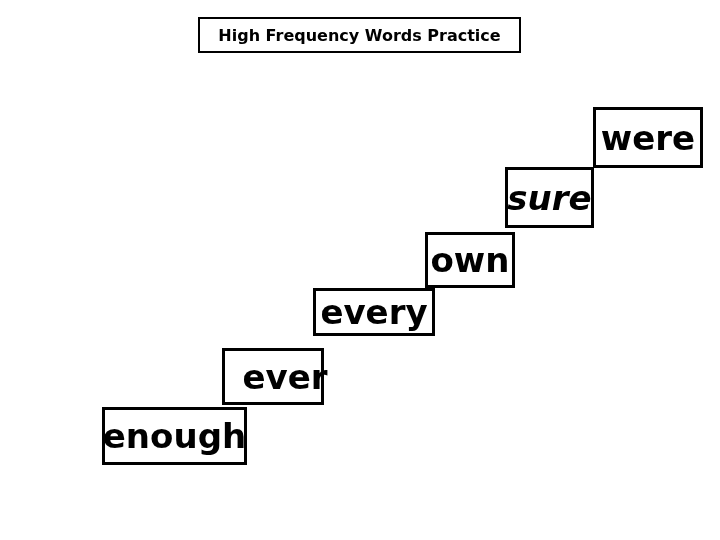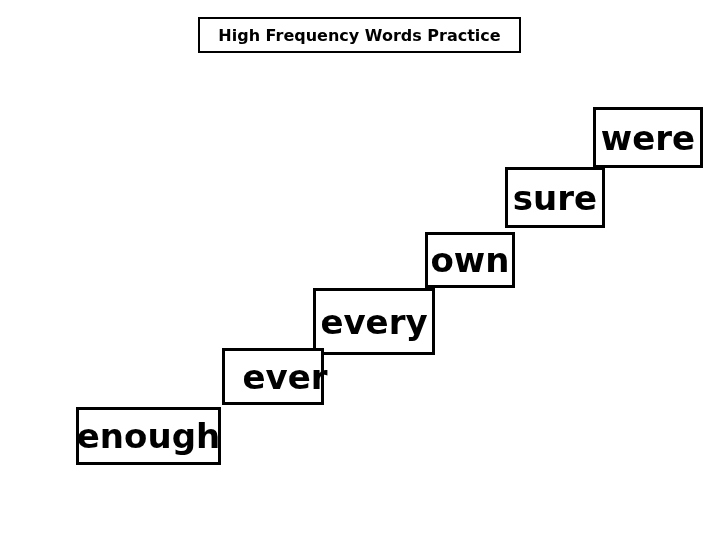--- a/index.html
+++ b/index.html
@@ -43,25 +43,25 @@
     background: var(--paper);
     display: flex;
     align-items: center;
     justify-content: center;
     font-size: 34px;
     font-weight: bold;
     line-height: 1;
     white-space: nowrap;
   }
   .w-any     { left: 18px;  top: 468px; width: 85px;  height: 55px; }
-  .w-enough  { left: 76px;  top: 407px; width: 145px; height: 58px; }
+  .w-enough  { left: 102px;  top: 407px; width: 145px; height: 58px; }
   .w-ever    { left: 222px; top: 348px; width: 102px; height: 57px; padding-left: 24px; }
-  .w-every   { left: 313px; top: 288px; width: 122px; height: 67px; }
+  .w-every   { left: 313px; top: 288px; width: 122px; height: 48px; }
   .w-own     { left: 425px; top: 232px; width: 90px;  height: 56px; }
-  .w-sure    { left: 505px; top: 167px; width: 100px; height: 61px; }
+  .w-sure    { left: 505px; top: 167px; width: 89px; height: 61px; font-style: italic; }
   .w-were    { left: 593px; top: 107px; width: 110px; height: 61px; }
 </style>
 </head>
 <body>
 
 <div class="slide">
 
   <div class="title-box">High Frequency Words Practice</div>
 
   <div class="word-card w-were">were</div>

